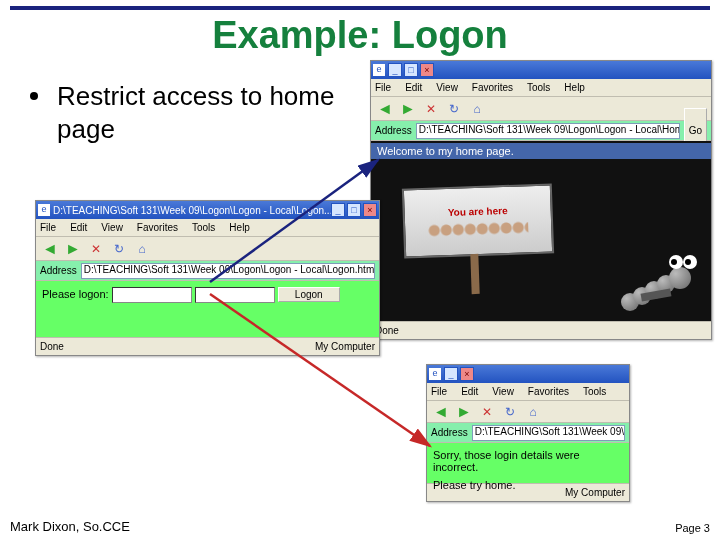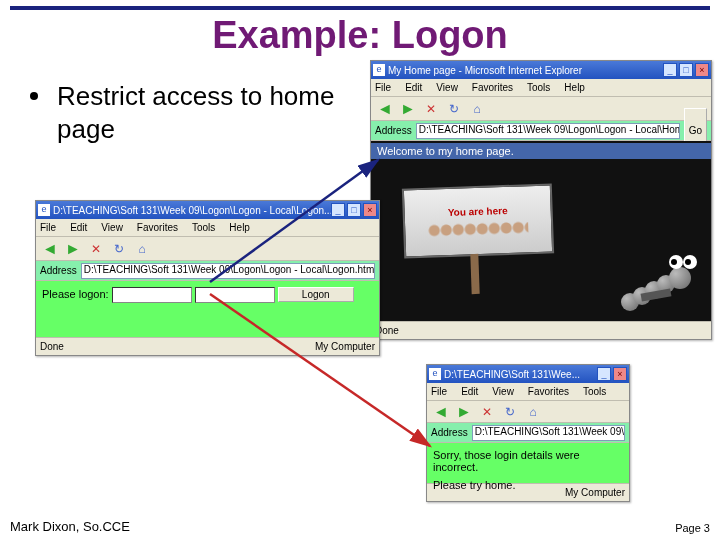--- a/index.html
+++ b/index.html
@@ -18,21 +18,21 @@
     height: 4px;
     background: #1a237e;
   }
   .slide-title {
     position: absolute;
     top: 14px;
     left: 0; right: 0;
     text-align: center;
     font-size: 38px;
     font-weight: bold;
-    color: #701a75;
+    color: #15803d;
   }
   .bullet {
     position: absolute;
     left: 30px;
     top: 80px;
     font-size: 26px;
     color: #000;
     line-height: 1.25;
   }
   .bullet .dot {
@@ -174,21 +174,21 @@
     border: 1px inset #888;
     height: 16px;
     display: inline-block;
     width: 80px;
     vertical-align: middle;
   }
   .btn {
     display: inline-block;
     background: #ece9d8;
     border: 1px outset #fff;
-    padding: 1px 23px;
+    padding: 1px 16px;
     font-size: 10px;
     cursor: pointer;
   }
 
   
   .home-content {
     background: #111;
     height: 180px;
     position: relative;
     overflow: hidden;
@@ -275,21 +275,20 @@
 <div class="slide-title">Example: Logon</div>
 
 <div class="bullet">
   <div class="dot"></div>
   <div class="txt">Restrict access to home page</div>
 </div>
 
 <div class="win" style="left:370px; top:60px; width:342px;">
   <div class="title-bar">
     <span class="ico">e</span>
-    <span class="ti">My Home page - Microsoft Internet Explorer</span>
     <div class="win-btns">
       <span class="win-btn">_</span>
       <span class="win-btn">□</span>
       <span class="win-btn close">×</span>
     </div>
   </div>
   <div class="menu-bar">
     <span>File</span>
     <span>Edit</span>
     <span>View</span>
@@ -370,21 +369,20 @@
   </div>
   <div class="status">
     <span>Done</span>
     <span>My Computer</span>
   </div>
 </div>
 
 <div class="win" style="left:426px; top:364px; width:204px;">
   <div class="title-bar">
     <span class="ico">e</span>
-    <span class="ti">D:\TEACHING\Soft 131\Wee...</span>
     <div class="win-btns">
       <span class="win-btn">_</span>
       <span class="win-btn close">×</span>
     </div>
   </div>
   <div class="menu-bar">
     <span>File</span>
     <span>Edit</span>
     <span>View</span>
     <span>Favorites</span>

